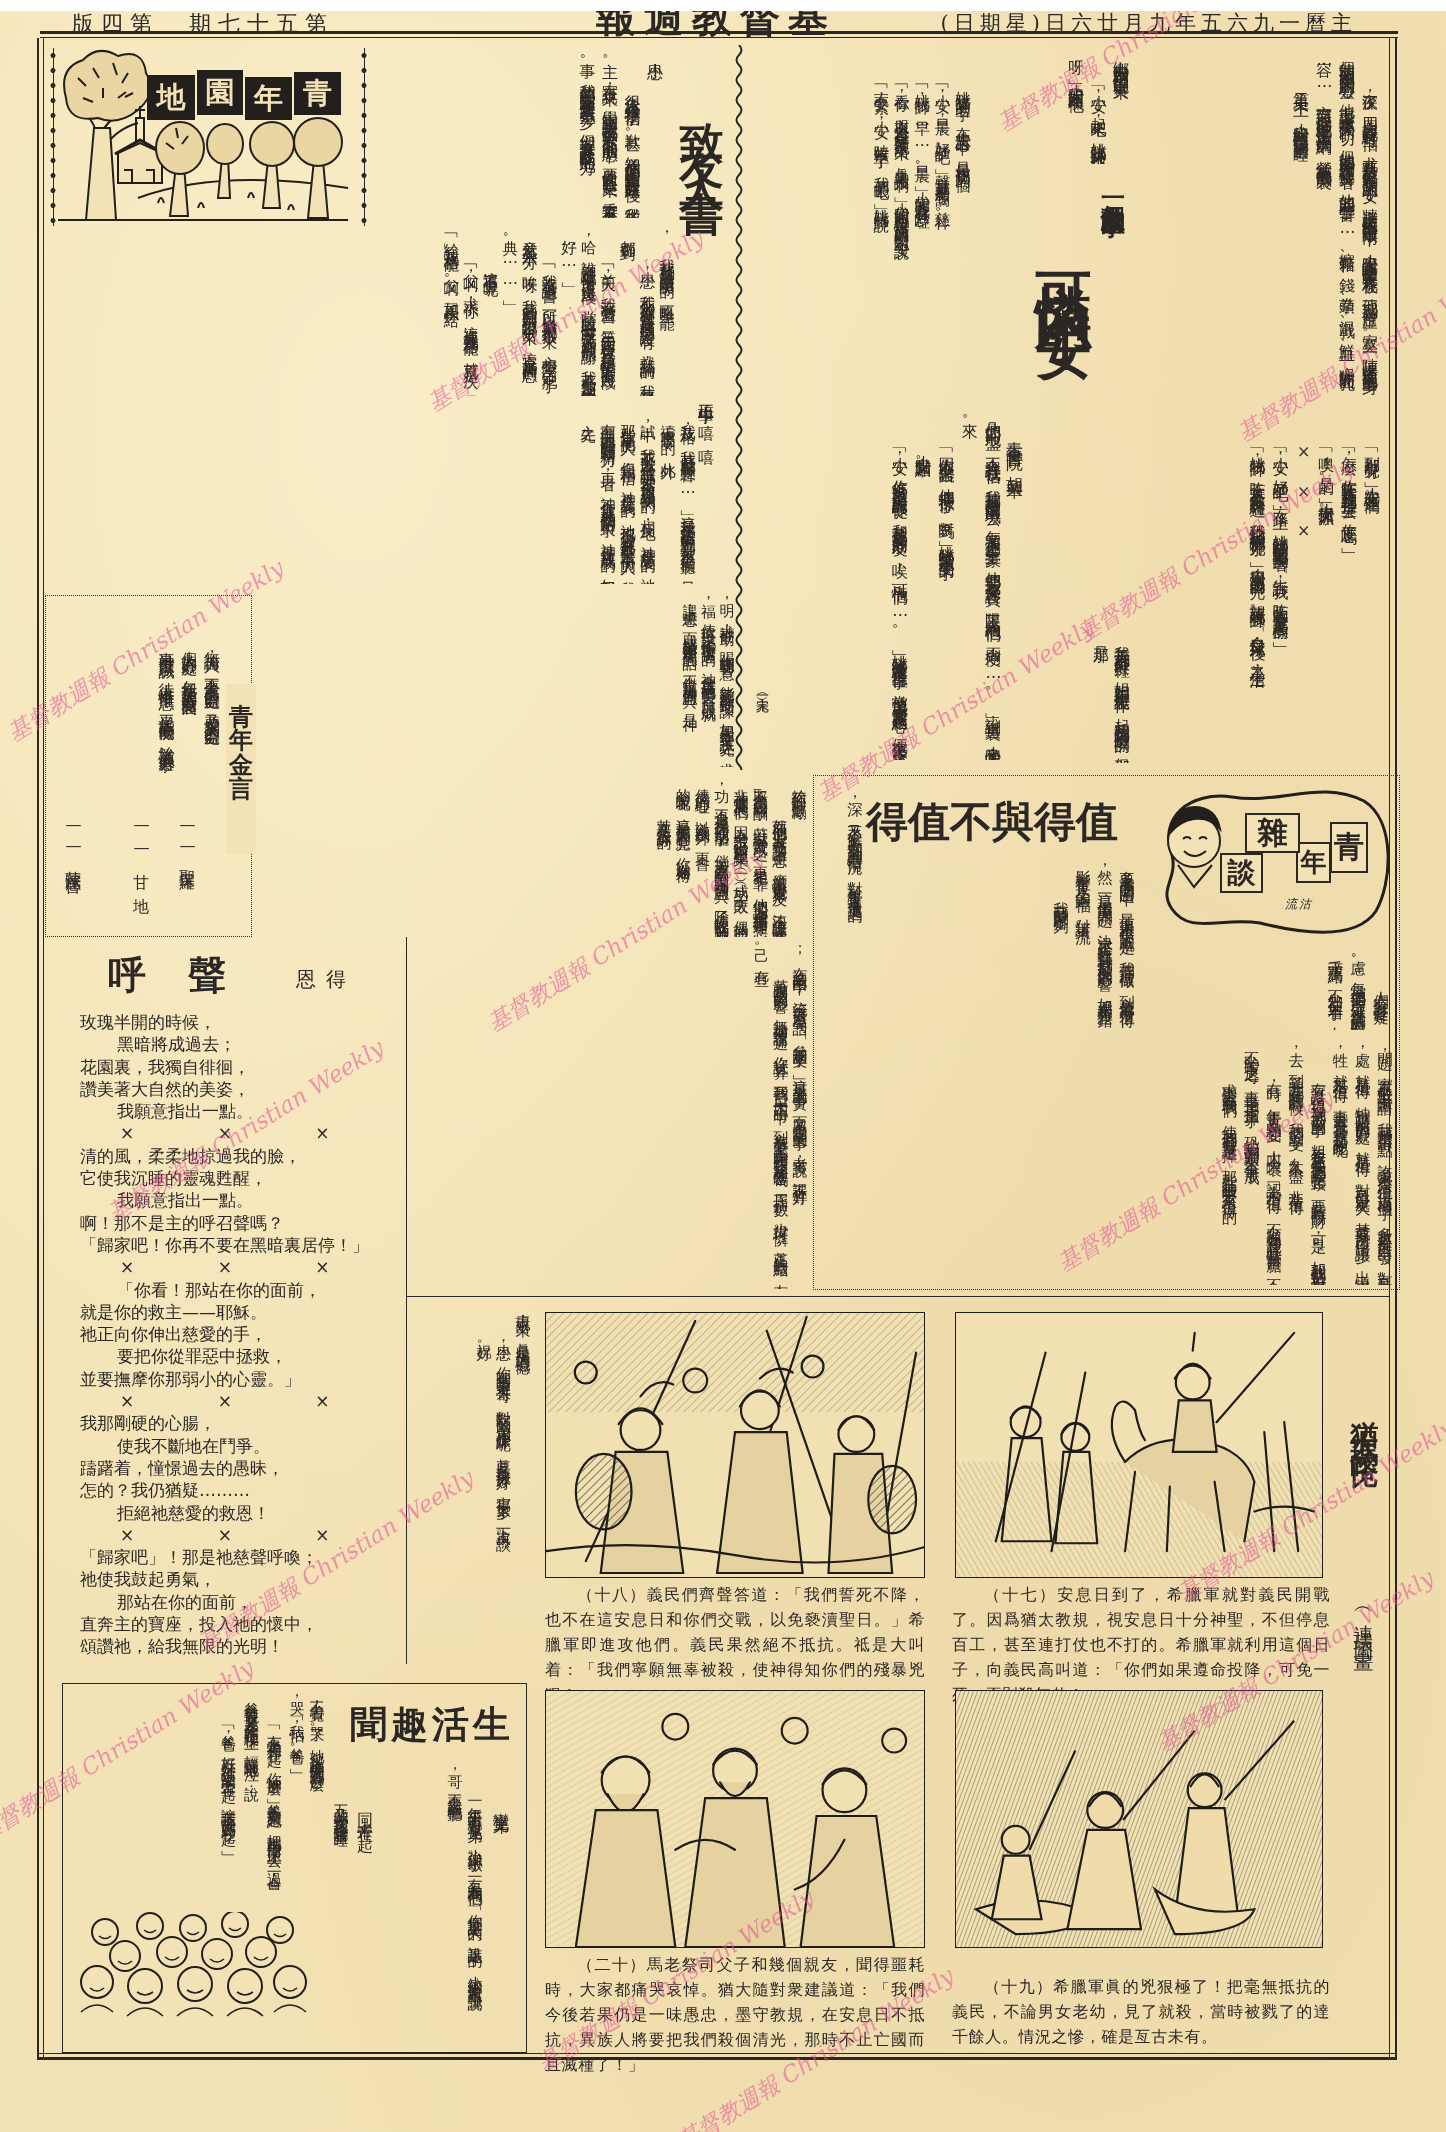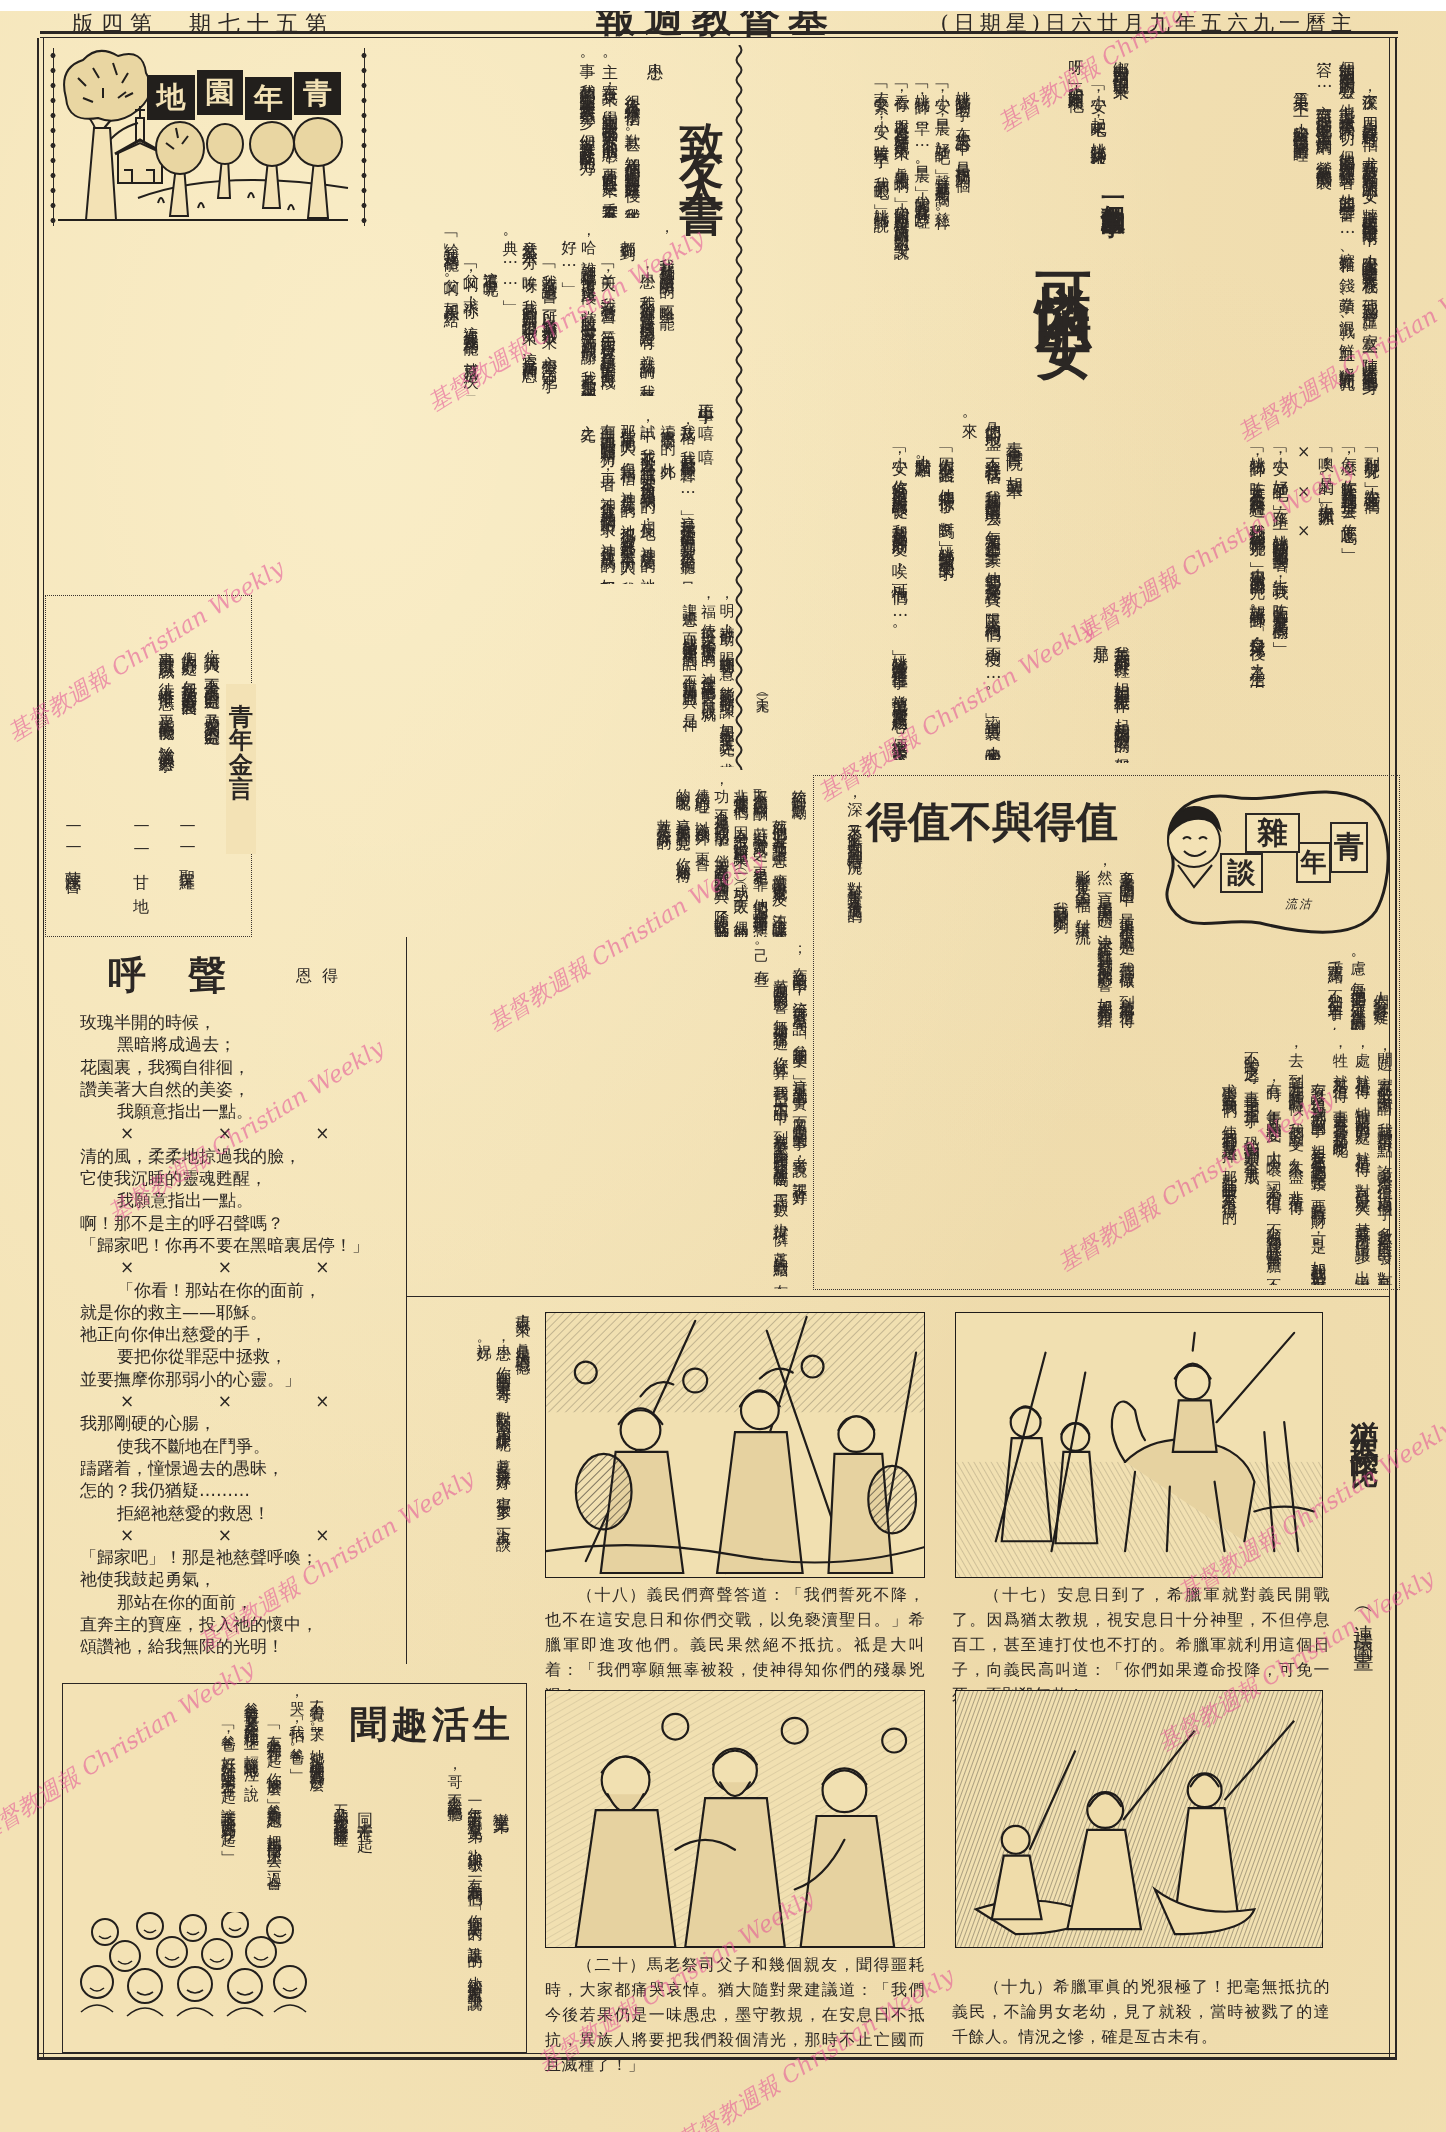--- a/index.html
+++ b/index.html
@@ -216,21 +216,21 @@
   <p class="cont">深，又不了解各人個別的具體情況，對於年青人常常遭遇的</p>
 </div>
 <div class="vt" style="left:818px;top:1040px;width:578px;height:245px;font-size:15.5px;letter-spacing:3.3px;line-height:22.2px">
   <p class="cont">問題，實在不敢妄下斷語。我願意指出一點：許多人考慮「值得」這兩個字，多數是從自己出發。對自己有好處，就是值得。特別是眼前的好處，就是值得。對自己好處大，甚或要自己作出讓步，出犧牲，就是不值得。事實究竟是否就是如此呢？</p>
   <p>有許多「值得」我們去做的事，粗看起來使我們要吃苦頭，要費時傷財。可是，如我們堅持忍耐下去，到了開花結實的時候，我們的享受，久久不盡。非常值得！</p>
   <p>有時，年青人受點委屈，大叫大嚷，認為「不值得」，不願像勾踐甘心臥薪嘗膽，不肯學韓信不恥跨下之辱；事事拍桌子指鼻子，恐怕我們到頭來一事無成！</p>
   <p>求聖靈幫助我們，使我們有智慧選擇，那些在神眼中看來「值得」的。</p>
 </div>
 
 <div class="a hb" style="left:108px;top:950px;font-size:38px;letter-spacing:42px;white-space:nowrap">呼聲</div>
-<div class="a" style="left:296px;top:966px;font-size:16px;letter-spacing:10px;white-space:nowrap;font-family:Liberation Serif, serif">恩得</div>
+<div class="a" style="left:296px;top:966px;font-size:20px;letter-spacing:10px;white-space:nowrap;font-family:Liberation Serif, serif">恩得</div>
 <div class="a poem">
   <div class="pl">玫瑰半開的時候，</div>
   <div class="pl ind">黑暗將成過去；</div>
   <div class="pl">花園裏，我獨自徘徊，</div>
   <div class="pl">讚美著大自然的美姿，</div>
   <div class="pl ind">我願意指出一點。</div>
   <div class="pl sep">× × ×</div>
   <div class="pl">清的風，柔柔地掠過我的臉，</div>
   <div class="pl">它使我沉睡的靈魂甦醒，</div>
   <div class="pl ind">我願意指出一點。</div>

